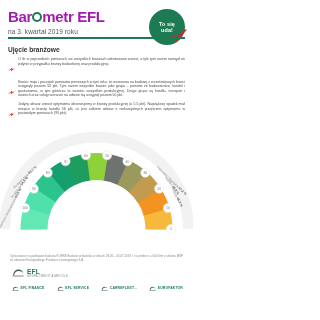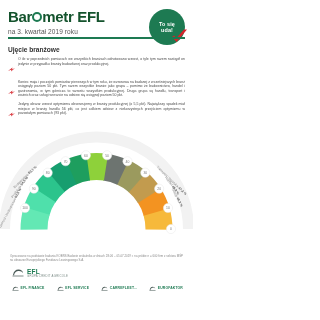--- a/index.html
+++ b/index.html
@@ -14,21 +14,21 @@
 
   
   .header {
     position:relative;
     padding:9px 8px 0 8px;
     height:42px;
   }
   .title {
     font-size:15px;
     font-weight:bold;
-    color:#14532d;
+    color:#a21caf;
     letter-spacing:-0.3px;
     line-height:16px;
     white-space:nowrap;
   }
   .title .o-mark {
     display:inline-block;
     width:10px; height:10px;
     border:2.2px solid #1d7a52;
     border-radius:50%;
     vertical-align:middle;

